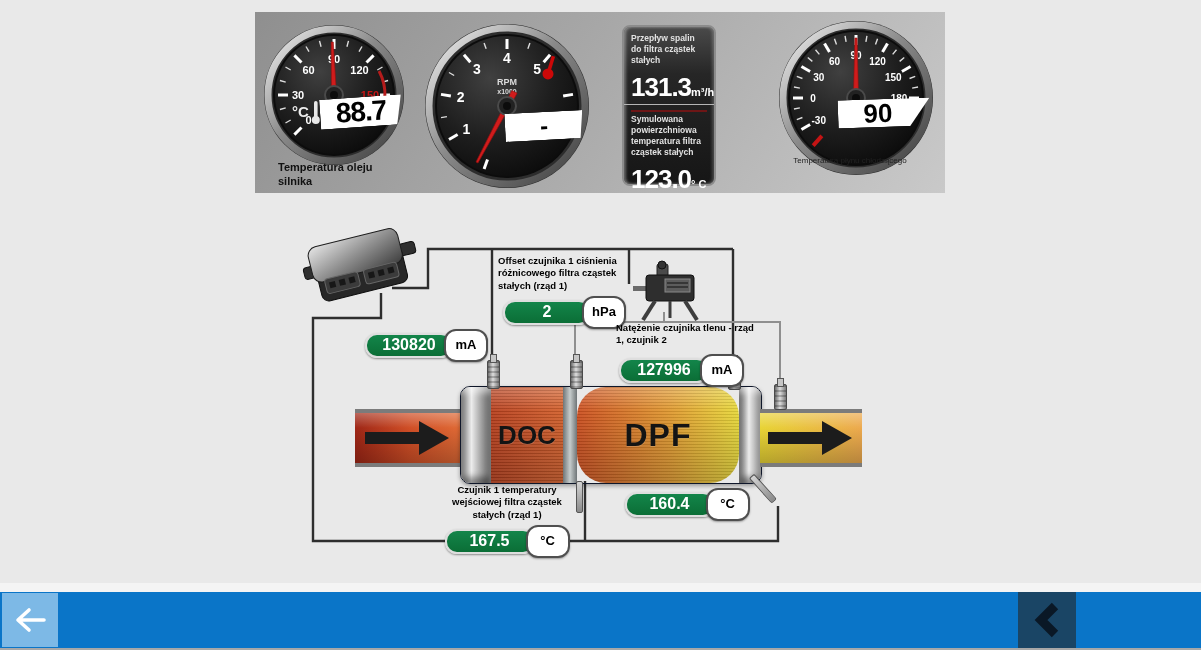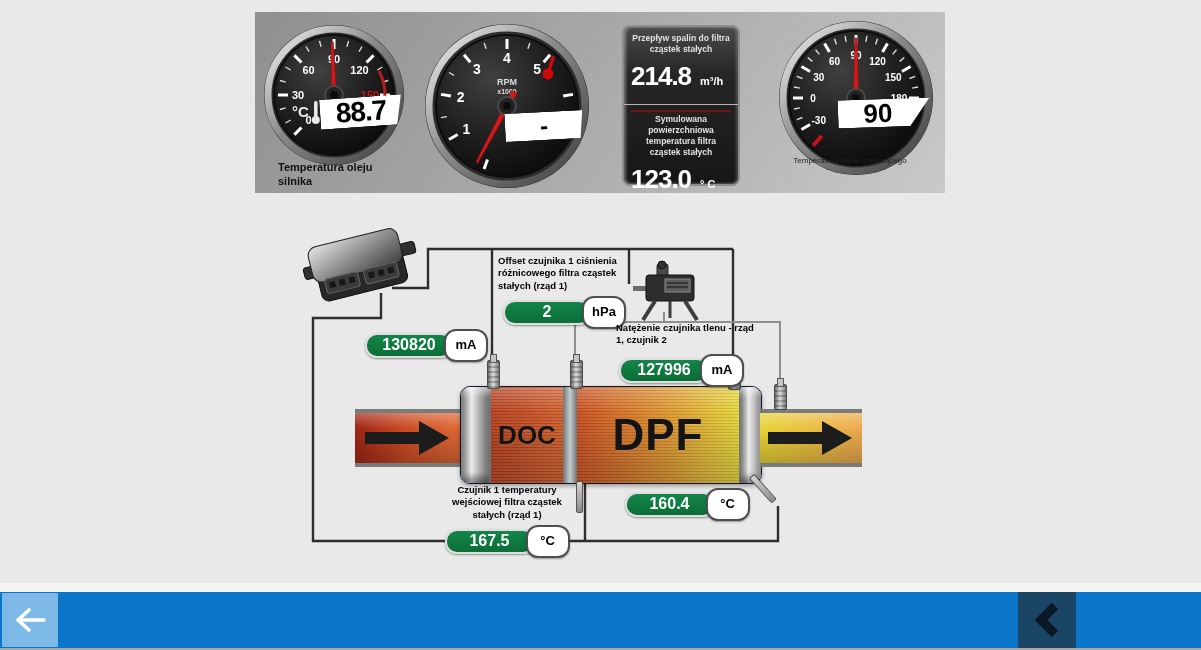--- a/index.html
+++ b/index.html
@@ -19,31 +19,31 @@
         transform:rotate(-4deg);clip-path:polygon(0 0,100% 0,93% 100%,0 100%);}
   .vbox-rpm{left:250px;top:100px;width:78px;height:28px;font-size:24px;
         transform:rotate(-3deg);clip-path:polygon(0 0,100% 0,96% 100%,0 100%);}
   .vbox-cool{left:583px;top:87px;width:80px;height:28px;font-size:26px;padding-right:12px;
         transform:rotate(-2deg);clip-path:polygon(0 0,100% 0,78% 100%,0 100%);}
   .glabel{position:absolute;color:#111;}
   .glabel-oil{left:23px;top:148px;width:106px;font-size:11px;font-weight:bold;line-height:1.3;}
   .glabel-cool{left:536px;top:144px;width:118px;font-size:8px;color:#222;text-align:center;line-height:1.35;}
 
   
-  .lcd{position:absolute;left:367px;top:13px;width:118px;height:161px;border-radius:8px;
+  .lcd{position:absolute;left:367px;top:13px;width:94px;height:161px;border-radius:8px;
        background:linear-gradient(180deg,#4a4a4a,#262626 30%,#161616);
        border:2px solid #8c8c8c;box-sizing:border-box;
-       box-shadow:inset 2px 0 3px rgba(255,255,255,.35),inset -2px 0 3px rgba(255,255,255,.2);text-align:center;}
+       box-shadow:inset 2px 0 3px rgba(255,255,255,.35),inset -2px 0 3px rgba(255,255,255,.2);}
   .lcd-cell{padding:6px 7px 4px 7px;height:72px;box-sizing:border-box;}
   .lcd-cell.first{border-bottom:1px solid #b5b5b5;height:78px;}
   .lcd-label{color:#e2e2e2;font-size:8.5px;font-weight:bold;line-height:1.3;}
   .red-line{height:2px;background:#6d1616;margin:-1px 0 2px 0;}
   .lcd-value-row{display:flex;align-items:baseline;margin-top:6px;}
   .lcd-value{color:#fff;font-size:26px;font-weight:bold;letter-spacing:-1px;}
-  .lcd-unit{color:#fff;font-size:11px;font-weight:bold;margin-left:9px;}
+  .lcd-unit{color:#fff;font-size:11px;font-weight:bold;}
 
   
   .wires{position:absolute;left:0;top:0;z-index:1;pointer-events:none;}
   .icon-abs{position:absolute;z-index:3;}
   .pipe{position:absolute;z-index:2;border-top:4px solid #7b7b7b;border-bottom:4px solid #7b7b7b;
         box-sizing:border-box;display:flex;align-items:center;}
   .pipe-l{left:355px;top:409px;width:108px;height:58px;
         background:linear-gradient(to bottom,rgba(255,255,255,.30),rgba(255,255,255,0) 30%,rgba(0,0,0,.22)),
                    linear-gradient(to right,#9e2616,#cf4e26,#e06b36);}
   .pipe-r{left:760px;top:409px;width:102px;height:58px;
@@ -57,21 +57,21 @@
        box-shadow:inset 0 6px 6px rgba(255,255,255,.5),inset 0 -6px 6px rgba(0,0,0,.4);}
   .cap-r{background:linear-gradient(to right,#5c5c5c,#ececec 45%,#8a8a8a);}
   .divider{background:linear-gradient(to right,#6f7577,#c6cccc 50%,#6f7577);}
   .sec{display:flex;align-items:center;justify-content:center;color:#141414;font-weight:bold;
        text-shadow:0 1px 0 rgba(255,255,255,.15);}
   .sec-doc{background:repeating-linear-gradient(to bottom,rgba(0,0,0,.12) 0 1px,rgba(255,255,255,.06) 1px 3px),
         linear-gradient(to bottom,rgba(255,255,255,.25),rgba(255,255,255,0) 25%,rgba(0,0,0,.18) 95%),
         linear-gradient(to right,#b8401e,#d2602c);font-size:26px;}
   .sec-dpf{background:repeating-linear-gradient(to bottom,rgba(0,0,0,.10) 0 1px,rgba(255,255,255,.06) 1px 3px),
         linear-gradient(to bottom,rgba(255,255,255,.25),rgba(255,255,255,0) 25%,rgba(0,0,0,.18) 95%),
-        linear-gradient(to right,#cc4f20,#e09a30 58%,#e7d83a);font-size:44px;letter-spacing:1px;}
+        linear-gradient(to right,#cc4f20,#e09a30 58%,#e7d83a);font-size:32px;letter-spacing:1px;border-radius:29px;}
   .plug{position:absolute;width:11px;z-index:3;border:1px solid #4a4a4a;border-radius:2px;
         background:repeating-linear-gradient(to bottom,rgba(0,0,0,.22) 0 2px,rgba(0,0,0,0) 2px 5px),
                    linear-gradient(to right,#6e6e6e,#dcdcdc 45%,#7a7a7a);}
   .plug::before{content:"";position:absolute;left:2px;top:-7px;width:5px;height:7px;background:#c6c6c6;border:1px solid #555;}
   .probe{position:absolute;width:5px;z-index:3;border:1px solid #555;border-radius:2px;
         background:linear-gradient(#d4d4d4,#8a8a8a);}
   .probe-d{transform:rotate(-42deg);transform-origin:top center;}
 
   .sensor-block{position:absolute;z-index:4;font-weight:bold;font-size:9.5px;line-height:1.3;color:#000;}
   .pillrow{display:flex;align-items:center;margin-top:4px;}
@@ -260,21 +260,21 @@
       <span>90</span>
     </div>
 
     <div class="glabel glabel-oil">Temperatura oleju silnika</div>
     <div class="glabel glabel-cool">Temperatura płynu chłodzącego</div>
 
     <div class="lcd">
       <div class="lcd-cell first">
         <div class="lcd-label">Przepływ spalin do filtra cząstek stałych</div>
         <div class="lcd-value-row">
-          <span class="lcd-value">214.8</span>
+          <span class="lcd-value">131.3</span>
           <span class="lcd-unit">m³/h</span>
         </div>
       </div>
       <div class="lcd-cell">
         <div class="red-line"></div>
         <div class="lcd-label">Symulowana powierzchniowa temperatura filtra cząstek stałych</div>
         <div class="lcd-value-row">
           <span class="lcd-value">123.0</span>
           <span class="lcd-unit">° C</span>
         </div>

